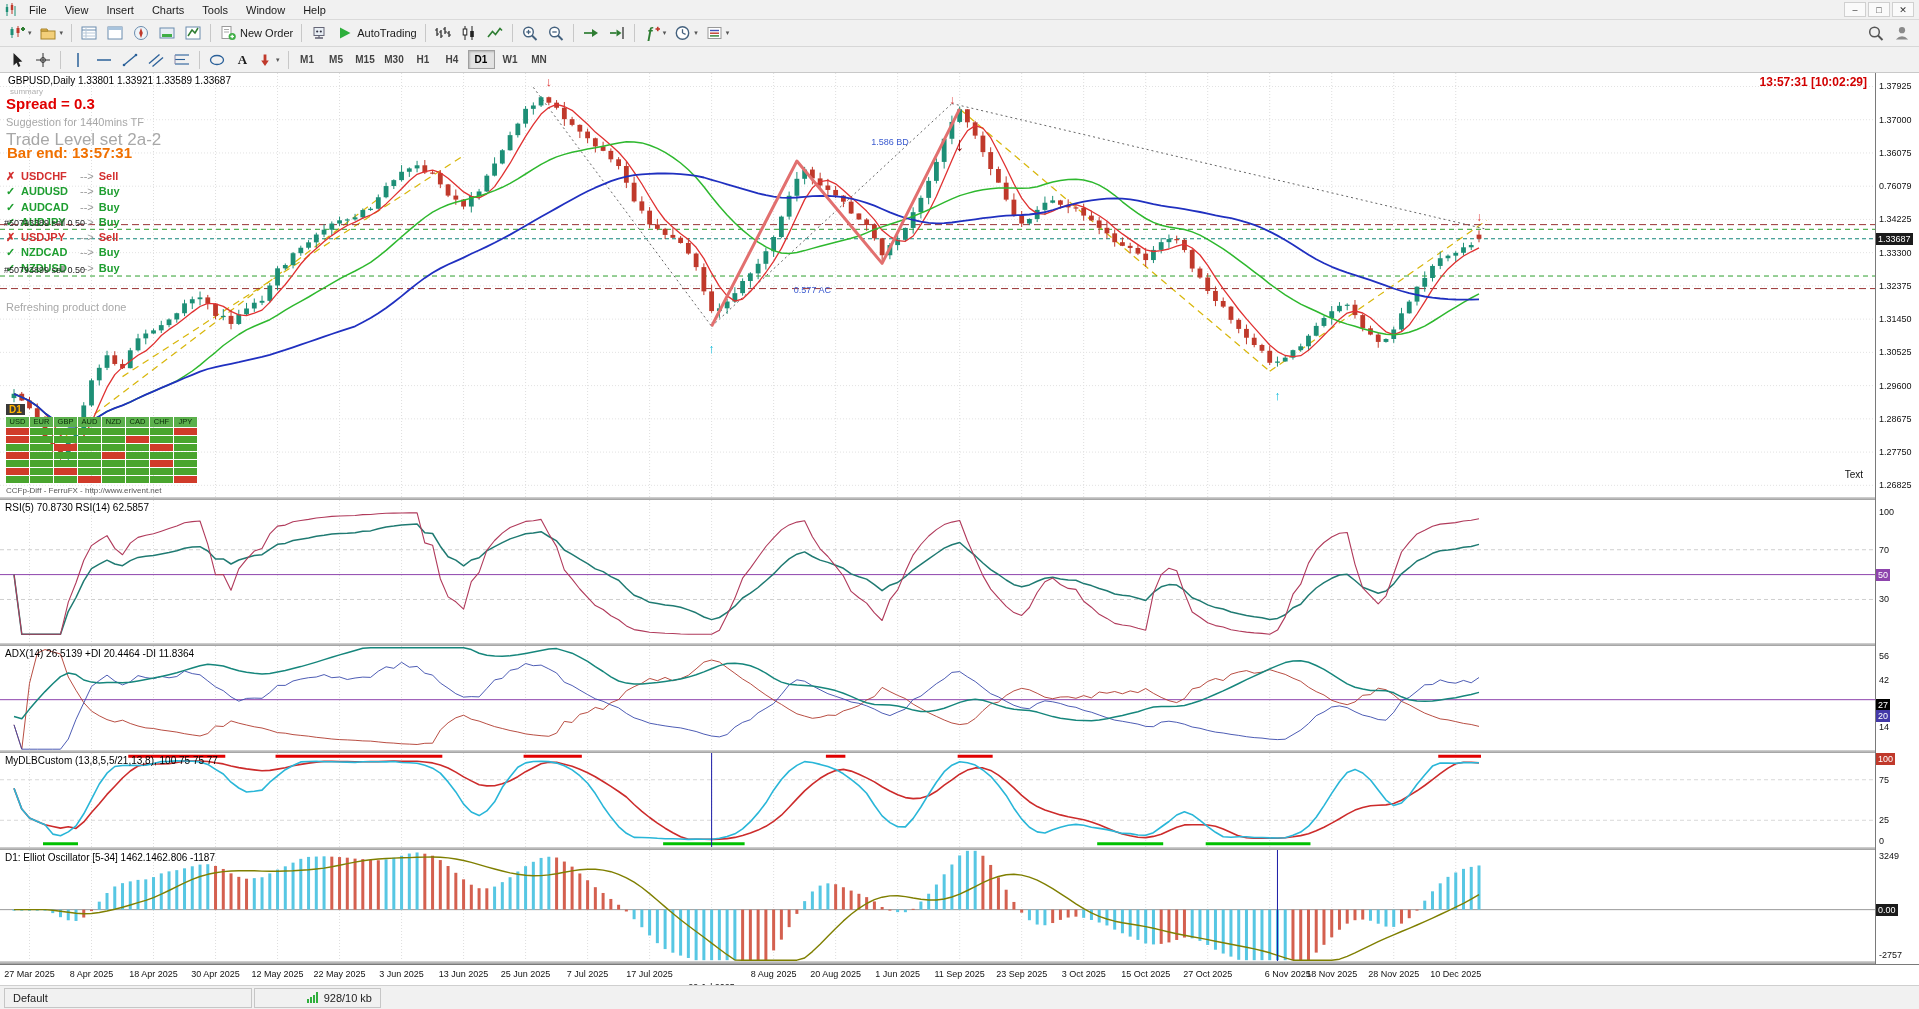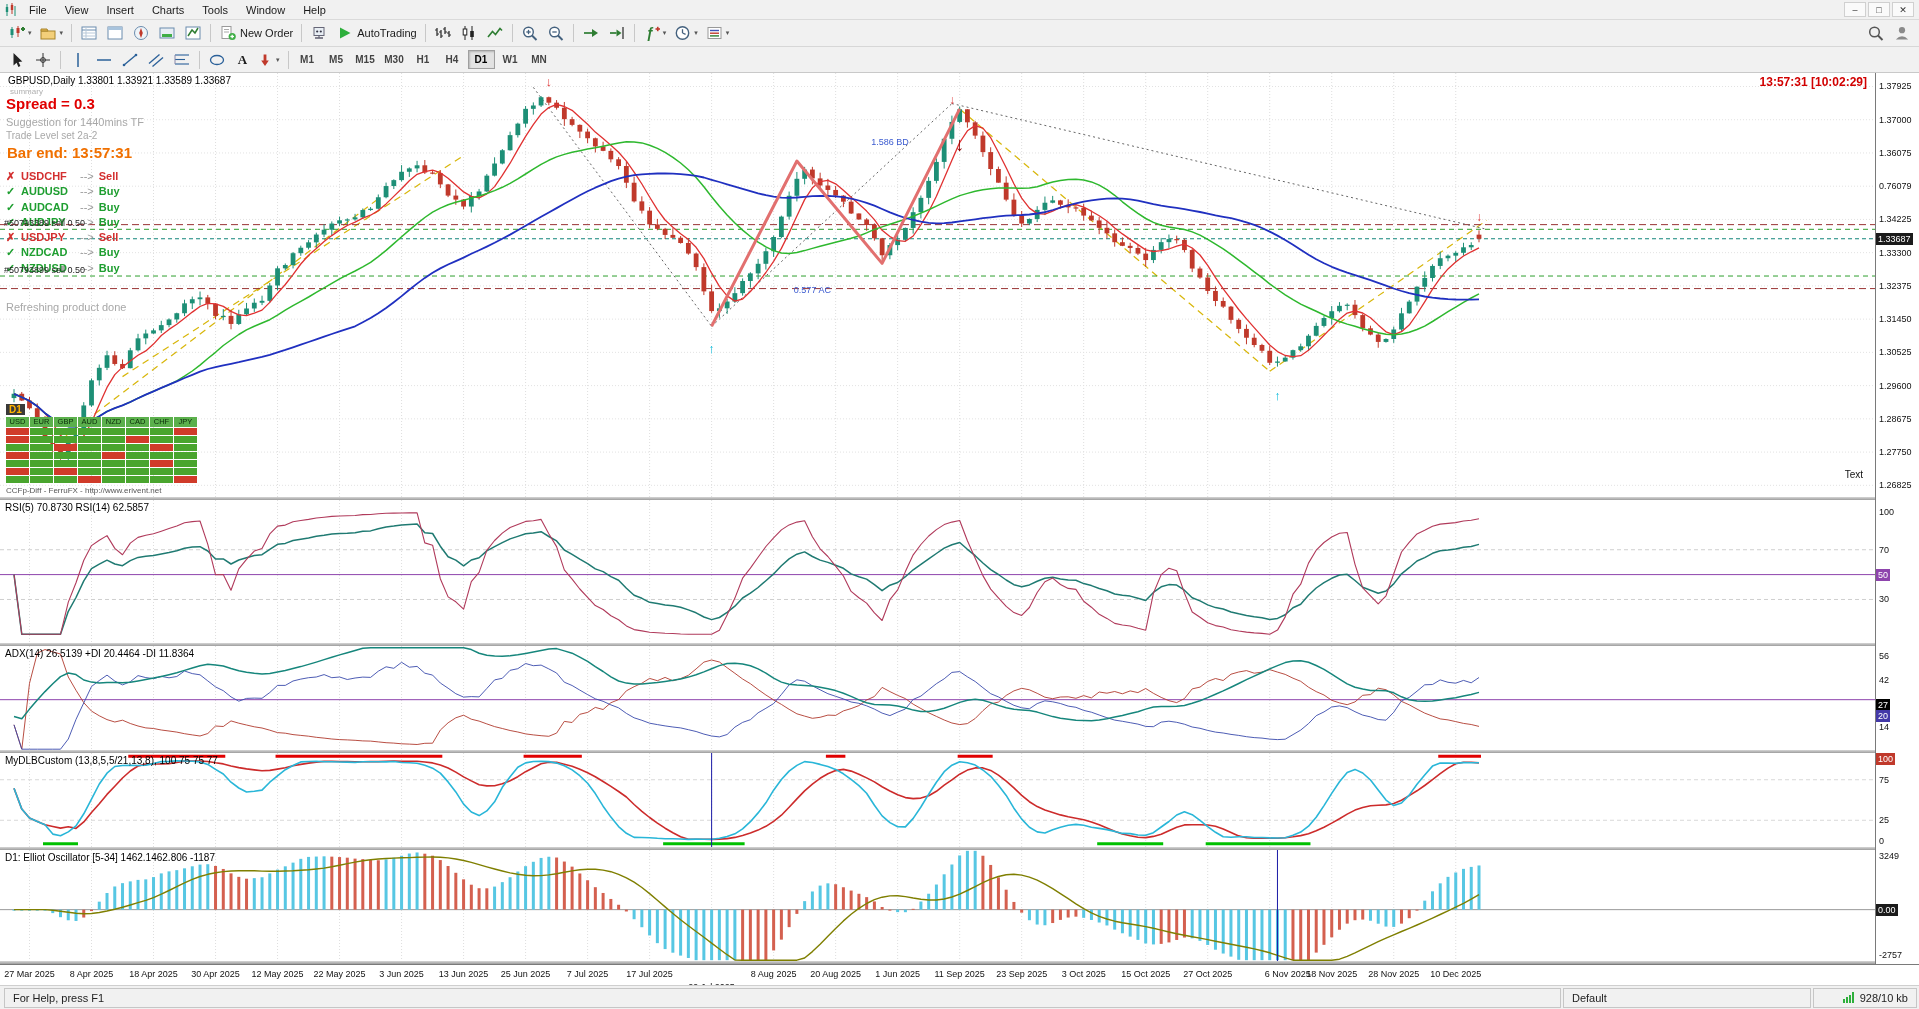--- a/index.html
+++ b/index.html
@@ -39,21 +39,21 @@
 #price-axis .abadge{position:absolute;left:0;color:#fff;font-size:9px;padding:0 2px;line-height:12px;white-space:nowrap}
 
 #date-axis{position:absolute;left:0;top:891px;width:1919px;height:21px;background:#fff;border-top:1px solid #7a7a7a}
 .dtick{position:absolute;top:4px;transform:translateX(-50%);font-size:9px;color:#111;white-space:nowrap}
 
 #panel-main>div{position:absolute;white-space:nowrap}
 .sym-line{left:8px;top:2px;font-size:10px;color:#000}
 .sym-sub{left:10px;top:14px;font-size:8px;color:#b0b0b0}
 .ov-spread{left:6px;top:22px;font-size:15px;font-weight:bold;color:#e00000}
 .ov-sugg{left:6px;top:43px;font-size:11px;color:#a8a8a8}
-.ov-level{left:6px;top:57px;font-size:10px;color:#a8a8a8}
+.ov-level{left:6px;top:57px;font-size:17px;color:#a8a8a8}
 .ov-barend{left:7px;top:71px;font-size:15px;font-weight:bold;color:#f07000}
 #signals{left:6px;top:96px;font-size:11px;font-weight:bold;line-height:15.3px}
 .sig-row{display:flex;gap:5px}
 .sig-mark{width:10px}
 .sig-pair{width:54px}
 .sig-arrow{color:#999;font-weight:normal}
 .sig-buy{color:#1e9e30}
 .sig-sell{color:#d32f2f}
 .ov-refresh{left:6px;top:228px;font-size:11px;color:#a8a8a8}
 .order-label{position:absolute;left:4px;font-size:9px;color:#222}
@@ -65,21 +65,21 @@
 .mx-head{display:flex}
 .mx-hcell{width:24px;height:10px;background:#5bb04c;font-size:7.5px;color:#0b2c0b;text-align:center;line-height:10px;border-right:1px solid #fff}
 .mx-row{display:flex;margin-top:1px}
 .mx-c{width:24px;height:7px;border-right:1px solid #fff}
 .mx-cap{margin-top:3px;font-size:8px;color:#555}
 
 #statusbar{position:absolute;left:0;bottom:0;width:1919px;height:24px;background:#f1f1f1;border-top:1px solid #cfcfcf;display:flex;align-items:center;padding:0 2px}
 .sb-cell{height:20px;display:flex;align-items:center;padding:0 8px;border:1px solid #c6c6c6;background:#f1f1f1;margin-left:2px;font-size:11px;color:#222}
 .sb-help{flex:1}
 .sb-profile{width:248px}
-.sb-usage{width:104px;justify-content:flex-end}
+.sb-usage{width:127px;justify-content:flex-end}
 .sig-bars{display:inline-flex;align-items:flex-end;height:11px;margin-right:5px}
 .sig-bars i{display:inline-block;width:2px;background:#2eaf3c;margin-right:1px}
 .sig-bars i:nth-child(1){height:4px}
 .sig-bars i:nth-child(2){height:6px}
 .sig-bars i:nth-child(3){height:8px}
 .sig-bars i:nth-child(4){height:11px}
 </style>
 </head>
 <body>
 
@@ -1365,21 +1365,20 @@
       <div class="dtick" style="left: 1145.69px;">15 Oct 2025</div>
       <div class="dtick" style="left: 1207.7px;">27 Oct 2025</div>
       <div class="dtick" style="left: 1269.71px; padding-left: 36px;">6 Nov 2025</div>
       <div class="dtick" style="left: 1331.72px;">18 Nov 2025</div>
       <div class="dtick" style="left: 1393.74px;">28 Nov 2025</div>
       <div class="dtick" style="left: 1455.75px;">10 Dec 2025</div>
     </div>
 </div>
 
 <div id="statusbar">
-  <div class="sb-cell sb-help">For Help, press F1</div>
   <div class="sb-cell sb-profile">Default</div>
   <div class="sb-cell sb-usage">
     <span class="sig-bars">
         <i></i>
         <i></i>
         <i></i>
         <i></i>
       </span>
     <span>928/10 kb</span>
   </div>

